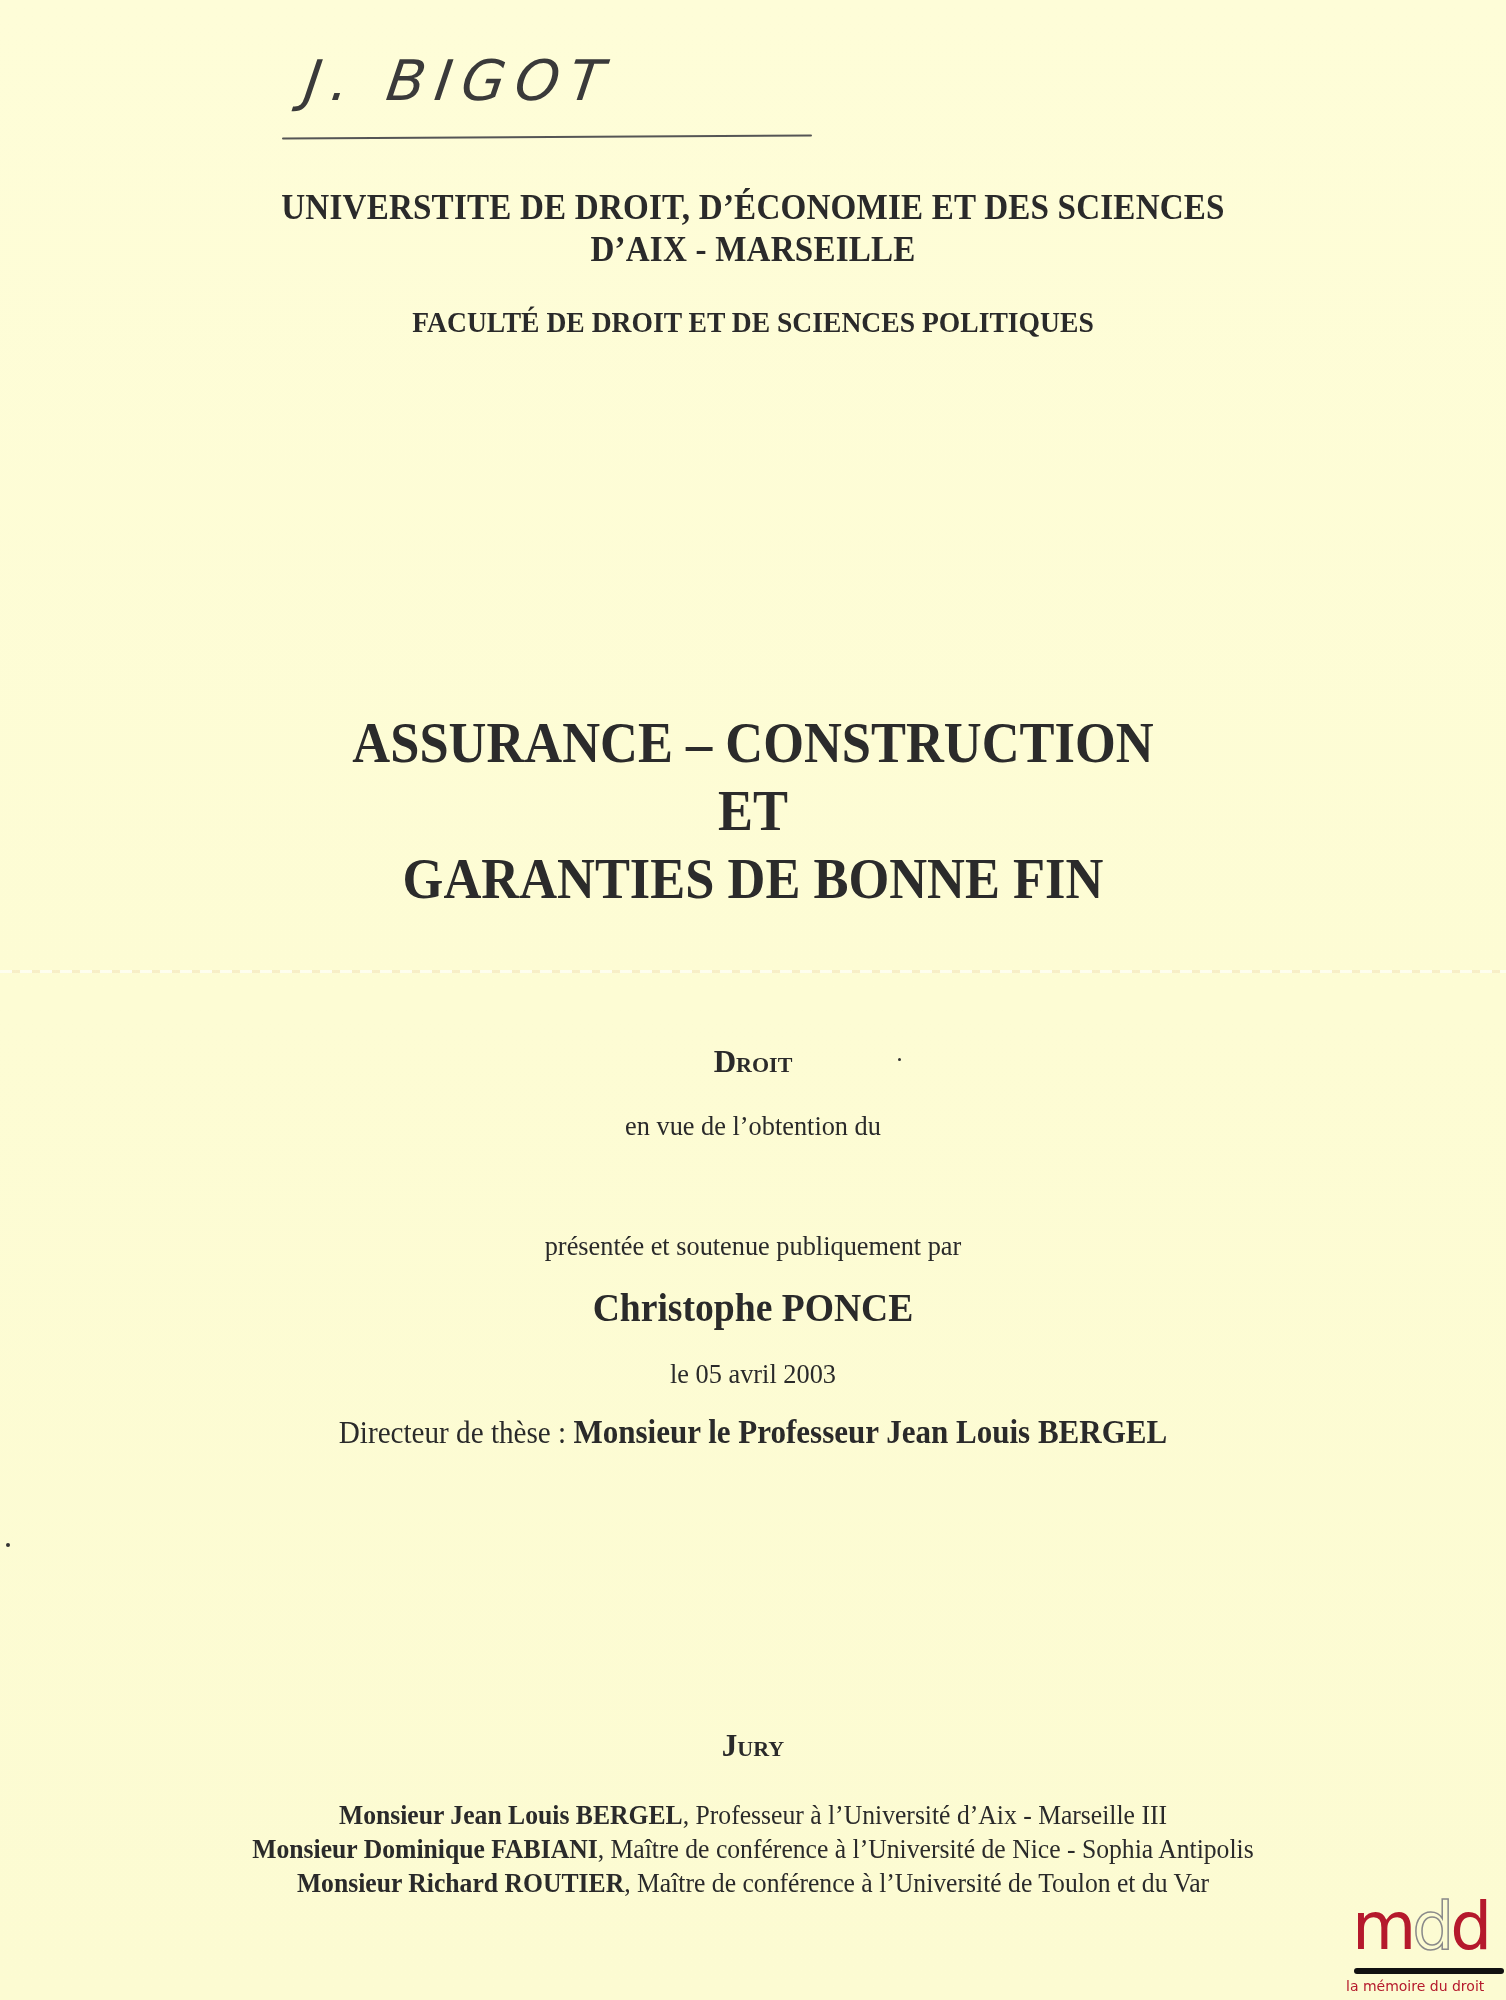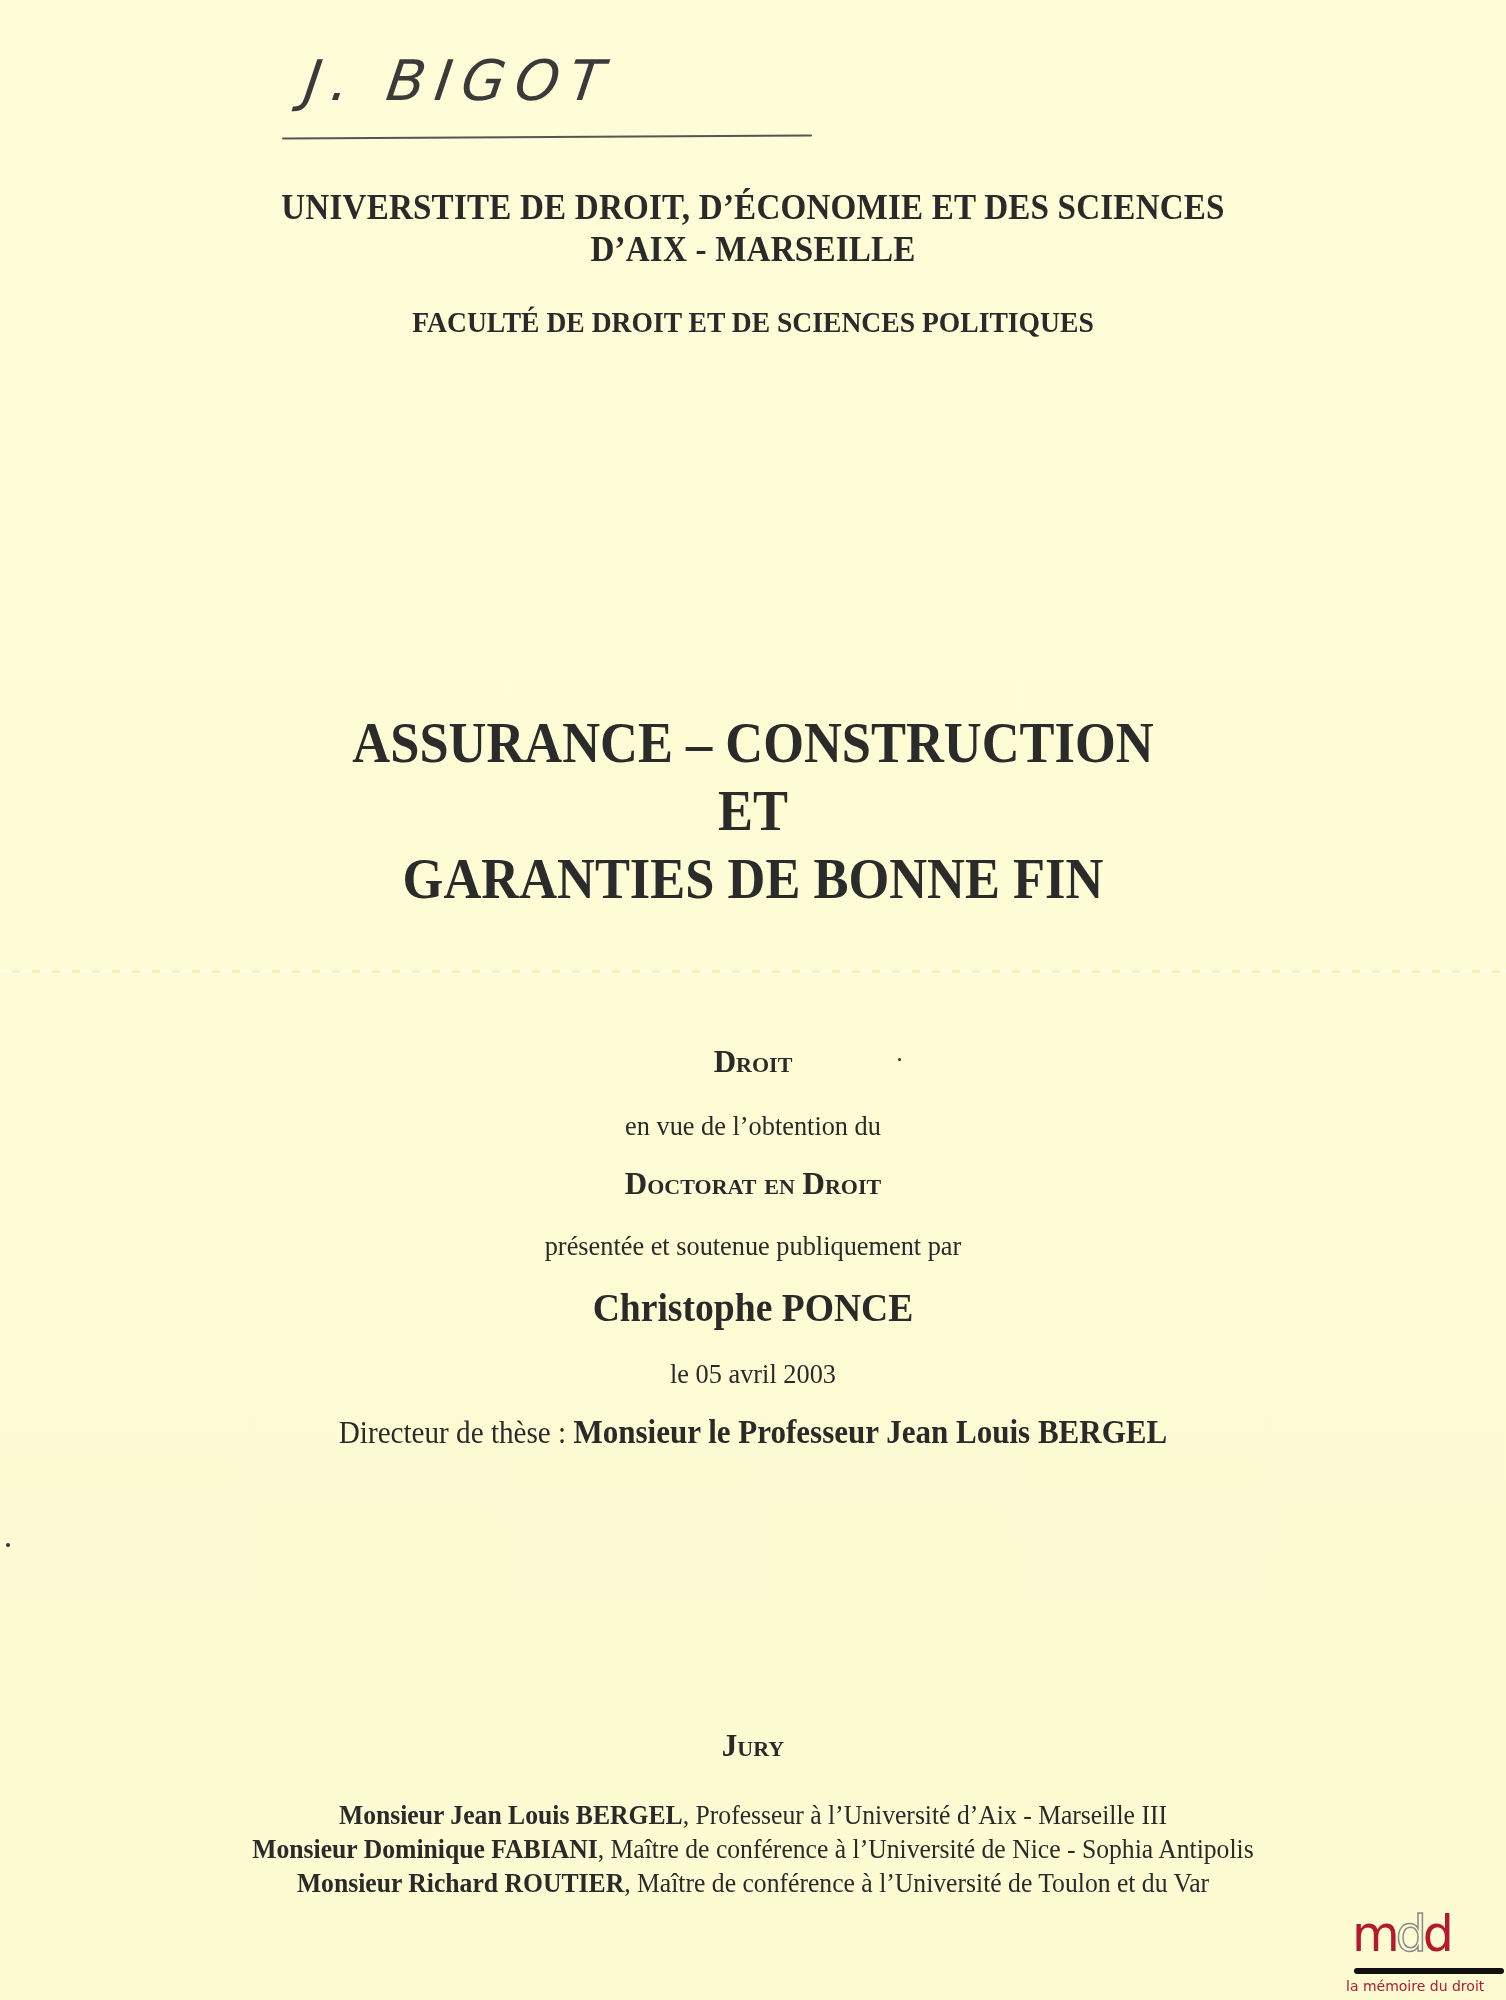--- a/index.html
+++ b/index.html
@@ -116,26 +116,25 @@
       left: 1346px;
       top: 1894px;
       width: 160px;
       height: 106px;
     }
     .logo-letters {
       position: absolute;
       left: 6px;
       top: 0;
       font-family: "DejaVu Sans", sans-serif;
-      font-size: 49px;
+      font-size: 66px;
       font-weight: normal;
       line-height: 66px;
       letter-spacing: -4px;
       color: #b5192c;
-      margin-top: 8px;
     }
     .logo-letters .mid {
       color: transparent;
       -webkit-text-stroke: 1.5px #8a8a8a;
     }
     .logo-bar {
       position: absolute;
       left: 8px;
       top: 74px;
       width: 150px;
@@ -166,21 +165,20 @@
   <div class="abs faculte" style="top:305px;">FACULTÉ DE DROIT ET DE SCIENCES POLITIQUES</div>
 
   <div class="abs title" style="top:710px;">ASSURANCE – CONSTRUCTION</div>
   <div class="abs title" style="top:778px;">ET</div>
   <div class="abs title" style="top:846px;">GARANTIES DE BONNE FIN</div>
 
   <div class="fold-line"></div>
 
   <div class="abs smallcaps-bold" style="top:1044px;">Droit</div>
   <div class="abs plain" style="top:1110px;">en vue de l’obtention du</div>
-  <div class="abs smallcaps-bold" style="top:1166px;">Doctorat en Droit</div>
   <div class="abs plain" style="top:1230px;">présentée et soutenue publiquement par</div>
   <div class="abs author" style="top:1284px;">Christophe PONCE</div>
   <div class="abs plain" style="top:1358px;">le 05 avril 2003</div>
   <div class="abs director" style="top:1414px;">
     <span>Directeur de thèse :</span>
     <b>Monsieur le Professeur Jean Louis BERGEL</b>
   </div>
 
   <div class="abs smallcaps-bold" style="top:1728px;">Jury</div>
 

